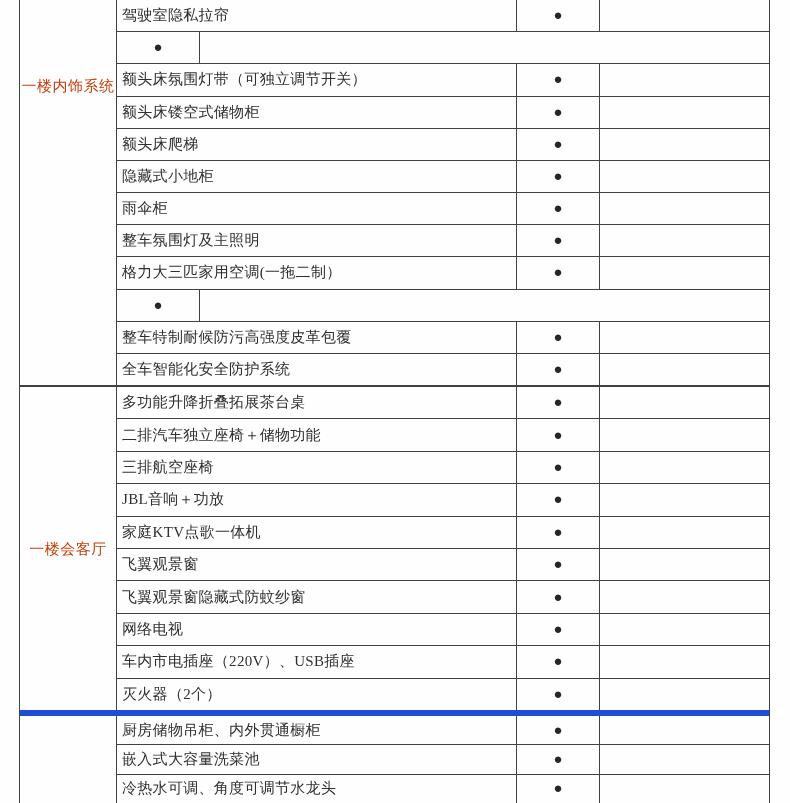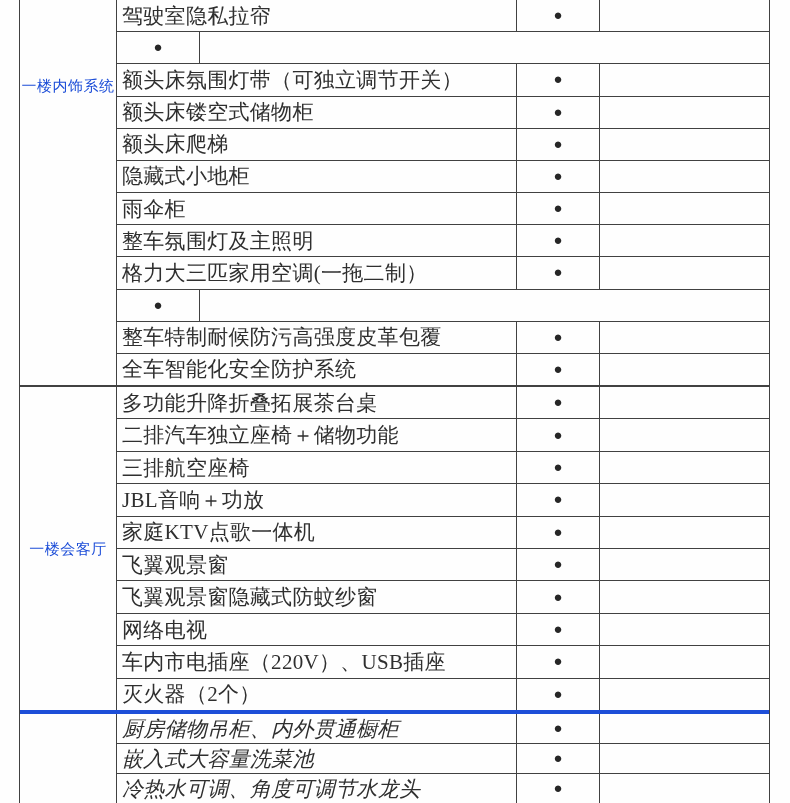--- a/index.html
+++ b/index.html
@@ -27,36 +27,36 @@
     box-sizing: border-box;
     display: flex;
     flex-direction: column;
   }
   .section {
     display: flex;
     box-sizing: border-box;
   }
   .section-0 { height: 385px; }
   .section-1 { height: 325px; border-top: 2px solid #414141; }
-  .section-2 { height: 93px;  border-top: 4px solid #1d4ed8; font-style: italic; }
+  .section-2 { height: 93px;  border-top: 6px solid #1d4ed8; }
   .cat-cell {
     width: 97px;
     border-right: 1px solid #414141;
     box-sizing: border-box;
     position: relative;
     display: flex;
     align-items: center;
     justify-content: center;
   }
   .cat-label {
     width: 100%;
     text-align: center;
     font-size: 15px;
     letter-spacing: 0.5px;
-    color: #1d4ed8;
+    color: #c2410c;
     line-height: 1.2;
   }
   
   .section-0 .cat-label {
     position: absolute;
     top: 77px;
     left: 0;
   }
   .rows {
     flex: 1;
@@ -74,21 +74,21 @@
   .feature-cell {
     flex: 1;
     display: flex;
     align-items: center;
     padding-left: 5px;
     border-right: 1px solid #414141;
     box-sizing: border-box;
     overflow: hidden;
   }
   .feature-text {
-    font-size: 21px;
+    font-size: 15px;
     letter-spacing: 0.3px;
     white-space: nowrap;
   }
   .dot-cell {
     width: 83px;
     border-right: 1px solid #414141;
     box-sizing: border-box;
     display: flex;
     align-items: center;
     justify-content: center;

